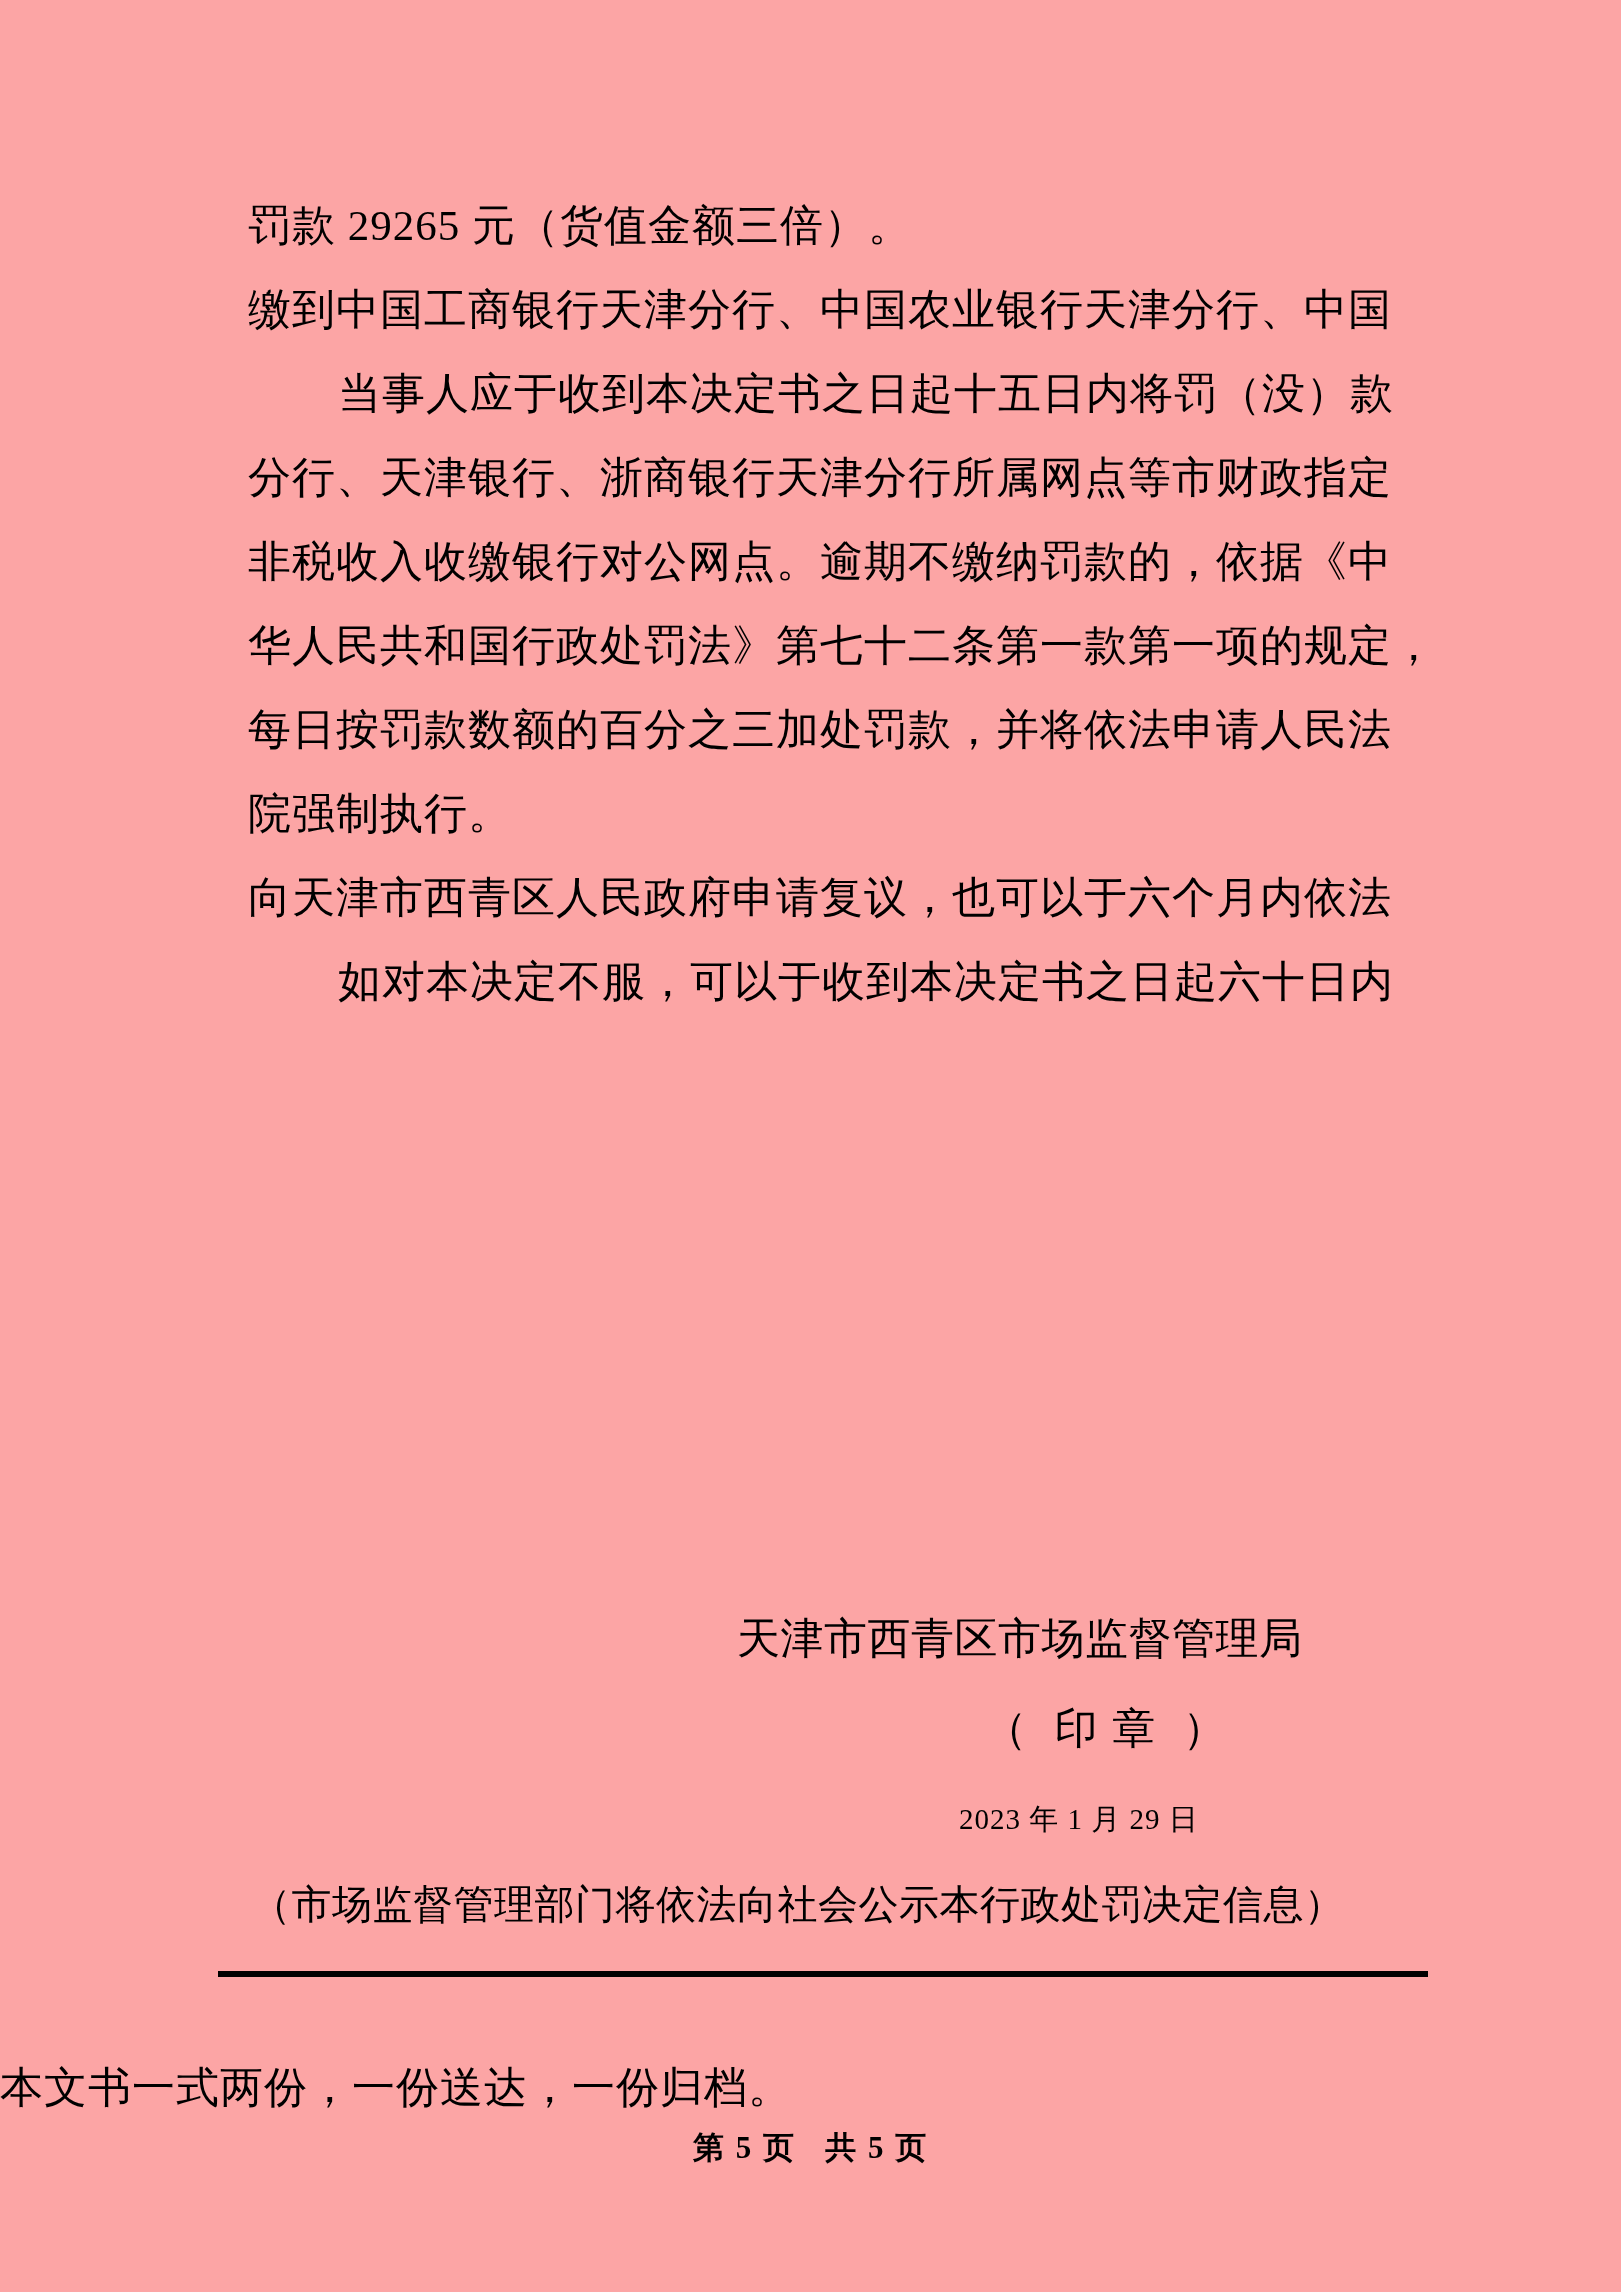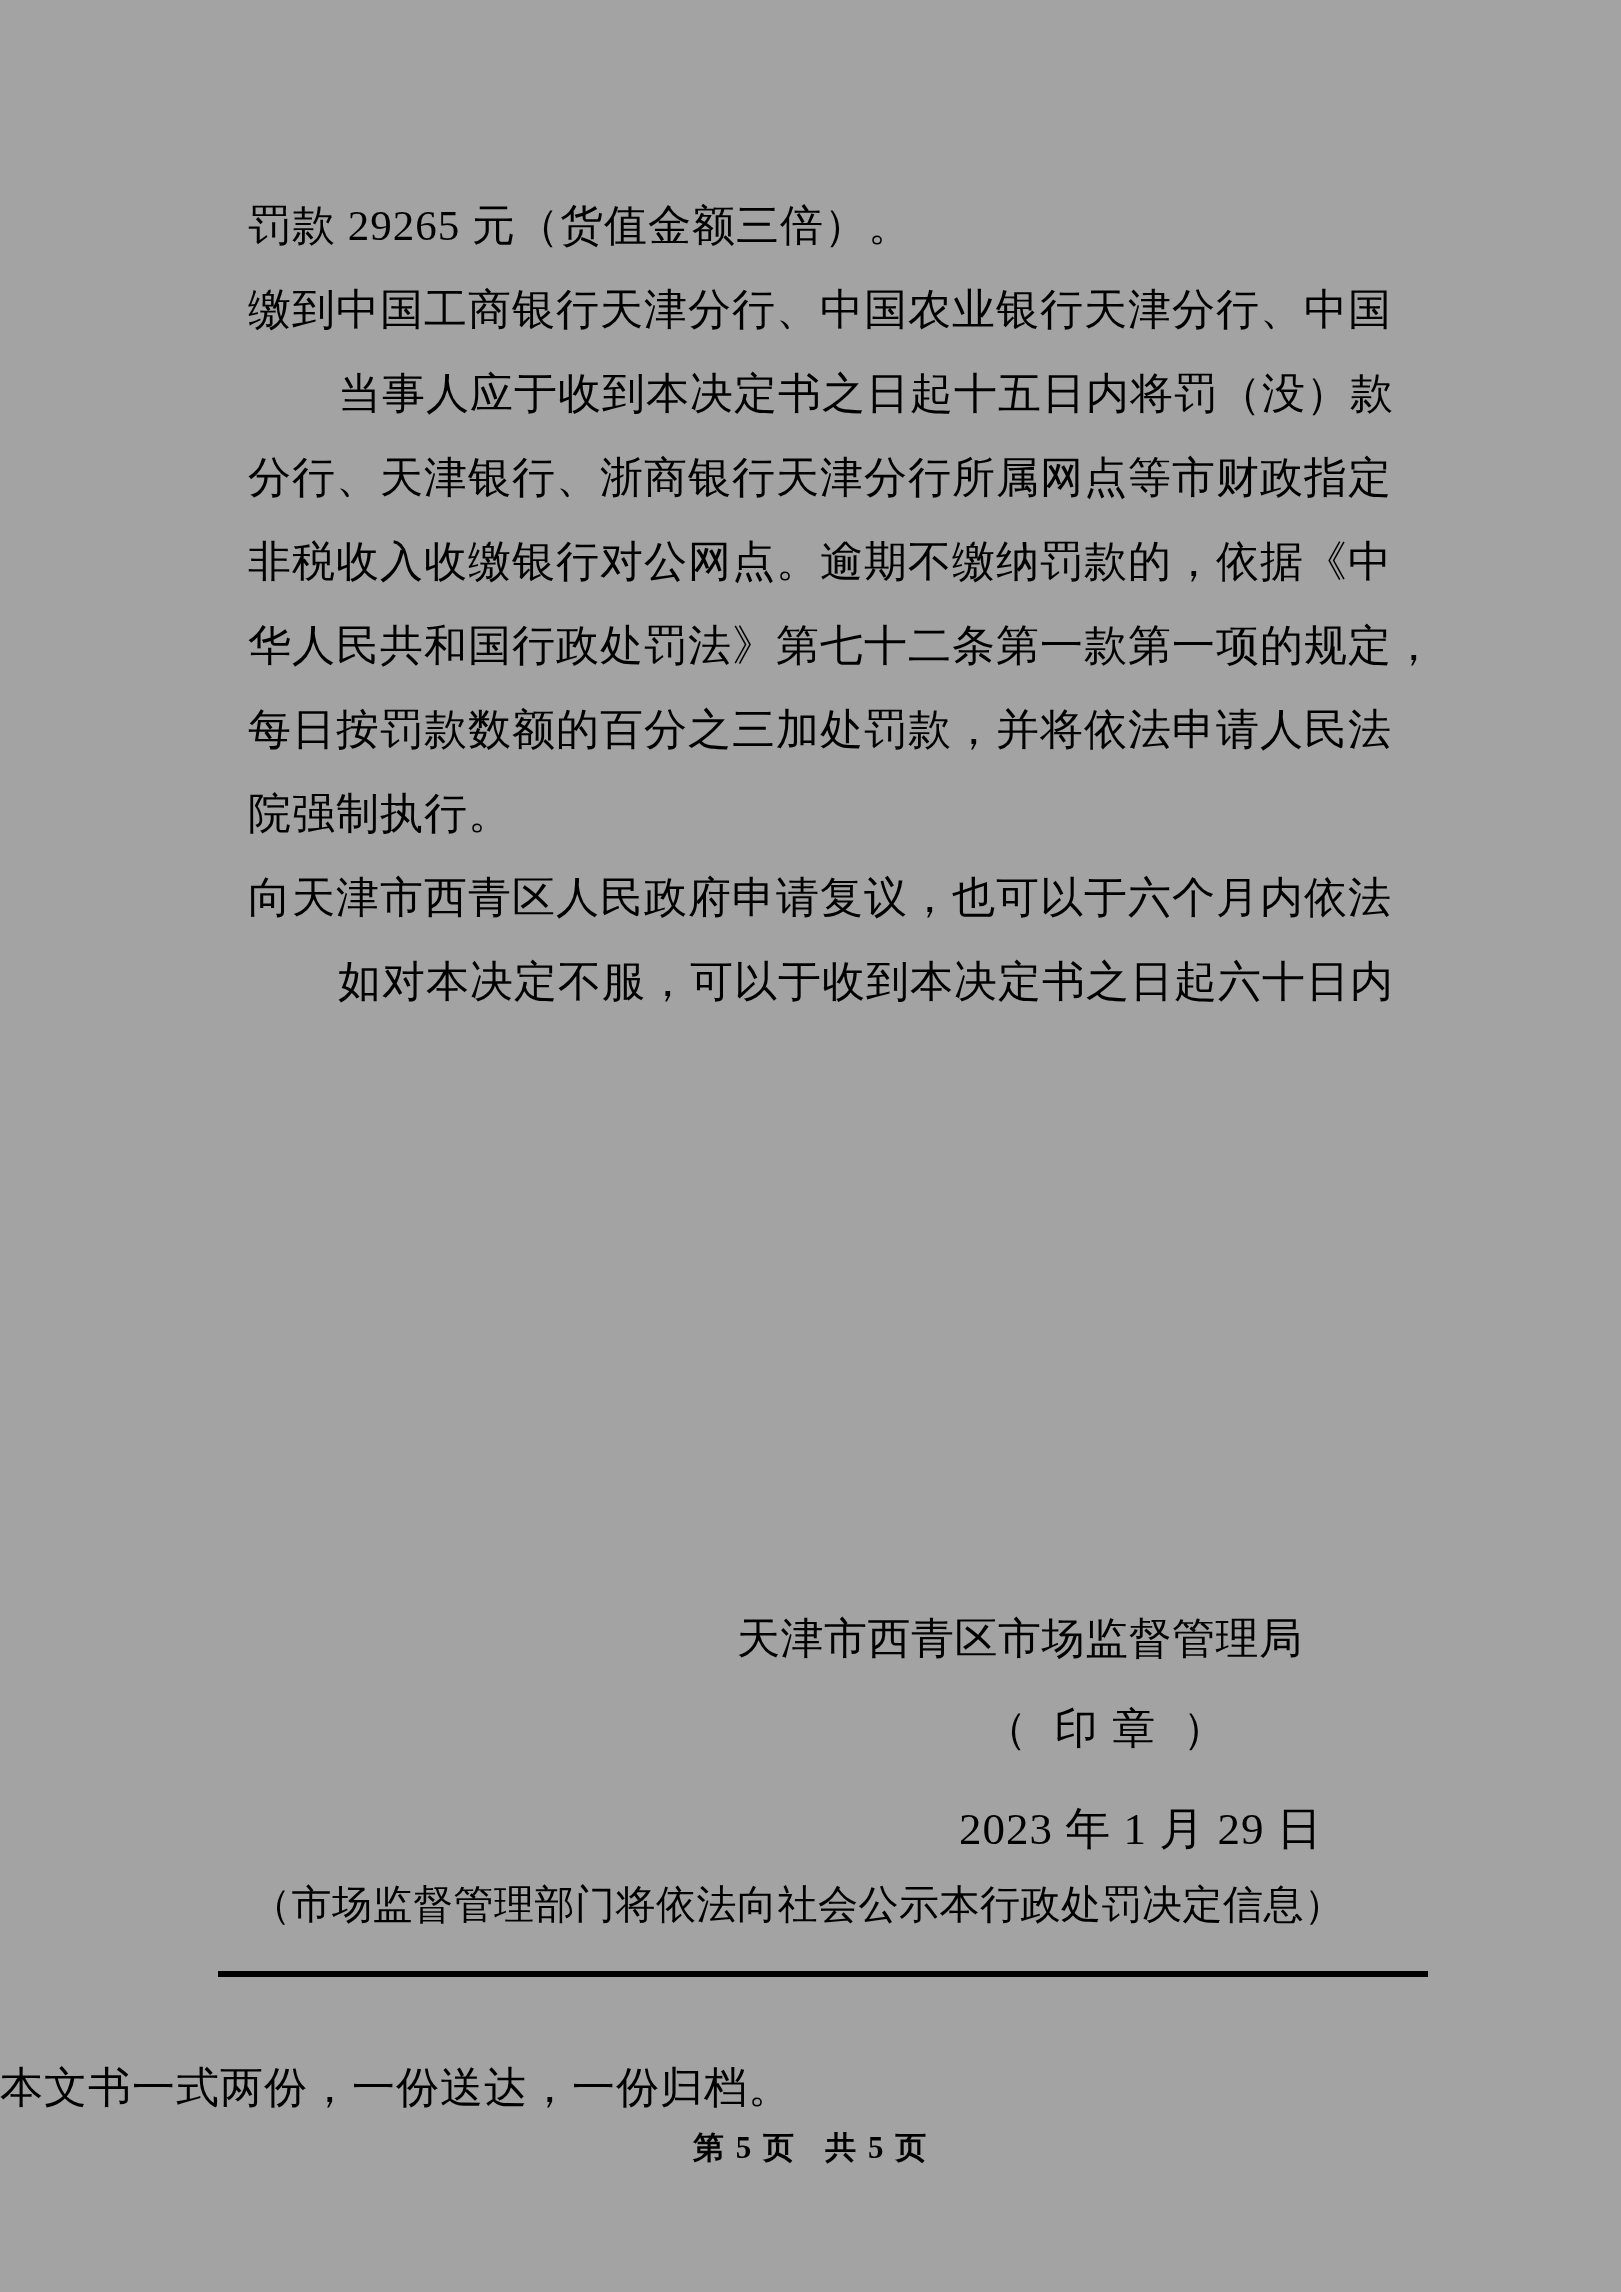--- a/index.html
+++ b/index.html
@@ -4,21 +4,21 @@
 <style>
   html, body {
     margin: 0;
     padding: 0;
     background: #ffffff;
   }
   .page {
     position: relative;
     width: 1621px;
     height: 2293px;
-    background: #a3a3a3;
+    background: #fca5a5;
     color: #000000;
     font-family: "Liberation Serif", "DejaVu Serif", serif;
     overflow: hidden;
   }
   .body-text {
     position: absolute;
     left: 248px;
     top: 184px;
     width: 1225px;
     font-size: 43px;
@@ -47,21 +47,21 @@
     top: 1703px;
     font-size: 43px;
     line-height: 1.2;
     letter-spacing: 2px;
     white-space: pre;
   }
   .sig-date {
     position: absolute;
     left: 959px;
     top: 1802px;
-    font-size: 45px;
+    font-size: 29px;
     line-height: 1.2;
     letter-spacing: 1px;
     white-space: pre;
   }
   .publicity-note {
     position: absolute;
     left: 251px;
     top: 1881px;
     font-size: 40px;
     line-height: 1.2;

